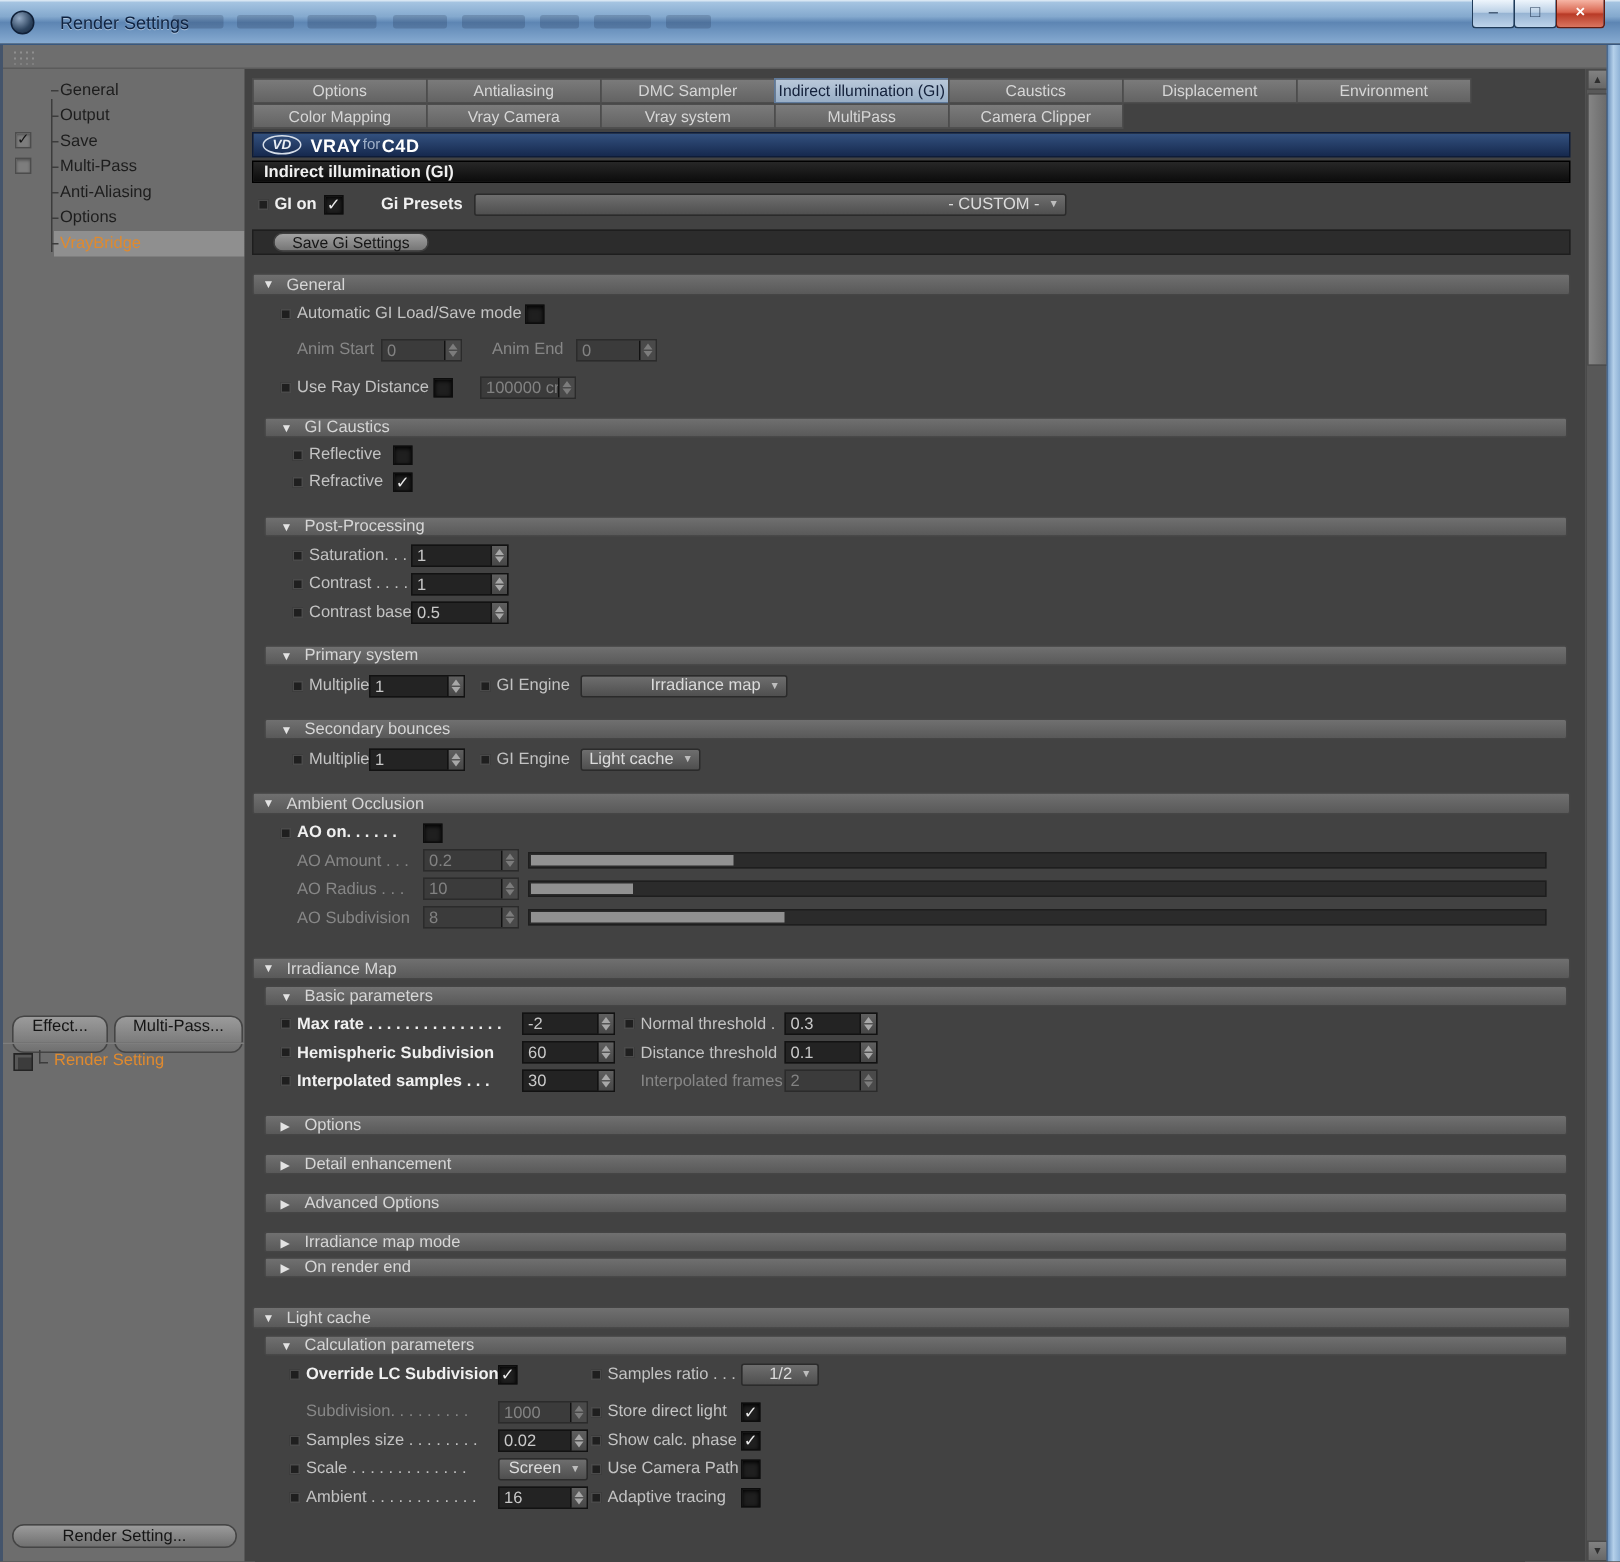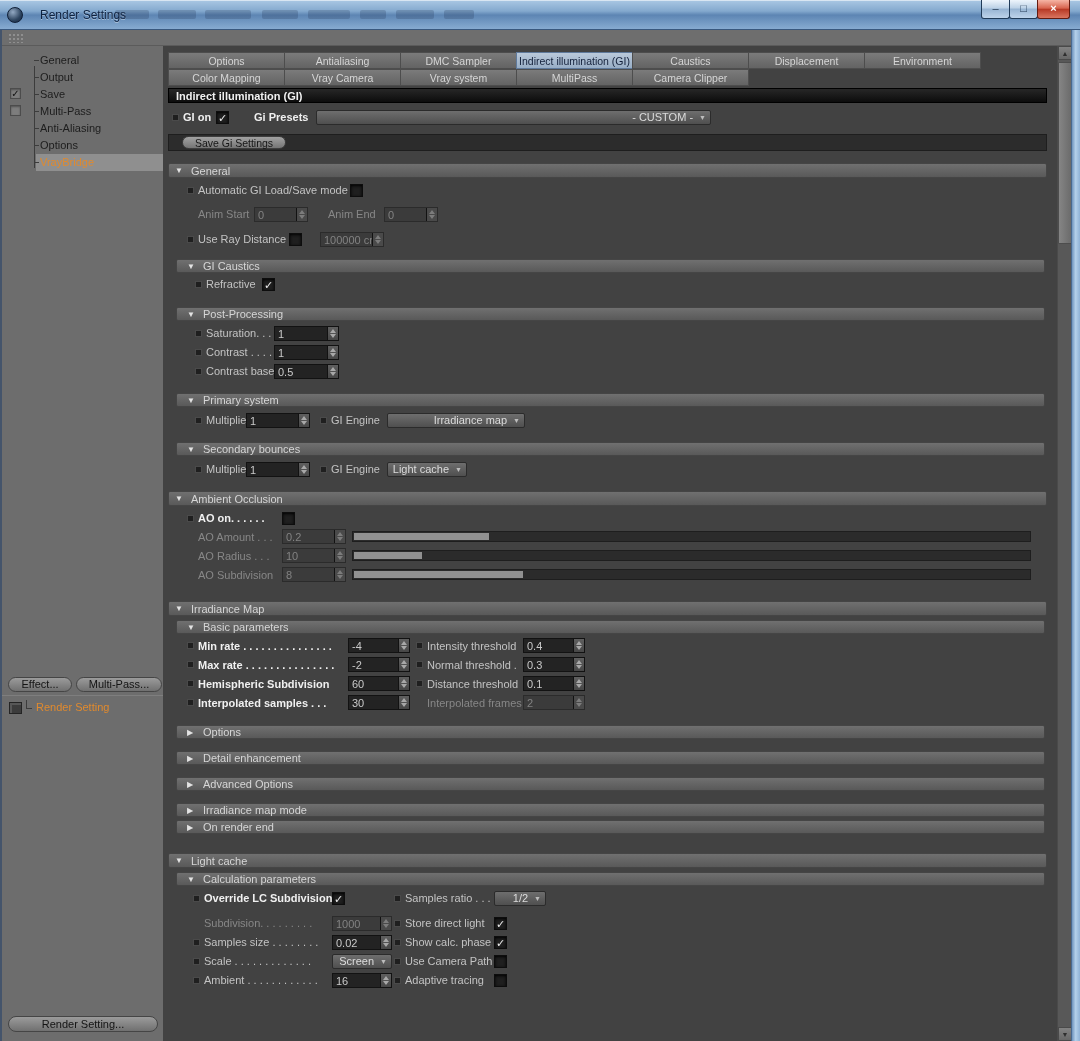--- a/index.html
+++ b/index.html
@@ -33,21 +33,21 @@
 
   
   .side{position:absolute;left:0;top:46px;width:163px;height:995px;background:#6d6d6d;}
   .tree{position:absolute;left:0;top:6px;width:163px;}
   .tline{position:absolute;left:34px;top:14px;width:1px;height:102px;background:#3c3c3c;}
   .titem{position:relative;height:17px;line-height:17px;padding-left:40px;color:#1d1d1d;white-space:nowrap;}
   .titem::before{content:"";position:absolute;left:34px;top:8px;width:5px;height:1px;background:#3c3c3c;}
   .titem.sel{background:linear-gradient(90deg,transparent 36px,#8f8f8f 36px);color:#e08a2e;}
   .gcb{position:absolute;left:10px;width:11px;height:11px;background:#7d7d7d;border:1px solid #4c4c4c;
     box-shadow:inset 0 1px 2px rgba(0,0,0,.35);color:#111;font-size:10px;line-height:10px;text-align:center;}
-  .sbtn{position:absolute;height:15px;border-radius:8px;background:linear-gradient(#9b9b9b,#707070);
+  .sbtn{position:absolute;height:25px;border-radius:8px;background:linear-gradient(#9b9b9b,#707070);
     border:1px solid #454545;color:#141414;text-align:center;line-height:13px;font-size:11px;white-space:nowrap;overflow:hidden;}
   .sep{position:absolute;left:0;top:649px;width:163px;height:1px;background:#585858;border-bottom:1px solid #7e7e7e;}
   .rsitem{position:absolute;left:0;top:654px;width:151px;height:17px;}
   .rsicon{position:absolute;left:9px;top:2px;width:13px;height:12px;background:#3c3c3c;border:1px solid #242424;
     box-shadow:inset 2px 2px 0 #575757;}
   .rself{position:absolute;left:26px;top:0;width:6px;height:9px;border-left:1px solid #3c3c3c;border-bottom:1px solid #3c3c3c;}
   .rstext{position:absolute;left:36px;top:1px;color:#e08a2e;}
 
   
   .main{position:absolute;left:163px;top:46px;width:894px;height:995px;background:#424242;overflow:hidden;}
@@ -182,20 +182,26 @@
     <div class="tab">Environment</div>
   </div>
   <div class="tabs">
     <div class="tab">Color Mapping</div>
     <div class="tab">Vray Camera</div>
     <div class="tab">Vray system</div>
     <div class="tab">MultiPass</div>
     <div class="tab">Camera Clipper</div>
   </div>
 
+  <div class="banner">
+    <span class="blogo">VD</span>
+    <span class="bv">VRAY</span>
+    <span class="bf">for</span>
+    <span class="bc">C4D</span>
+  </div>
 
   <div class="dhdr">Indirect illumination (GI)</div>
 
   <div class="row mt5 h18" style="padding-left:4px">
     <i class="mini"></i>
     <span class="lbb" style="width:33px">GI on</span>
     <span class="cb">✓</span>
     <span class="lbb" style="margin-left:25px;width:58px">Gi Presets</span>
     <span class="dd" style="width:395px;margin-left:4px">
       <b class="ddv">- CUSTOM -</b>
@@ -238,20 +244,25 @@
         <i class="sbt"></i>
       </span>
   </div>
 
   <div class="shdr sub mt12">
     <i class="tri">▼</i>
     <span>GI Caustics</span>
   </div>
   <div class="row mt4 h14" style="padding-left:27px">
     <i class="mini"></i>
+    <span class="lb" style="width:56px">Reflective</span>
+    <span class="cb"></span>
+  </div>
+  <div class="row mt4 h14" style="padding-left:27px">
+    <i class="mini"></i>
     <span class="lb" style="width:56px">Refractive</span>
     <span class="cb">✓</span>
   </div>
 
   <div class="shdr sub mt16">
     <i class="tri">▼</i>
     <span>Post-Processing</span>
   </div>
   <div class="row mt4" style="padding-left:27px">
     <i class="mini"></i>
@@ -359,38 +370,20 @@
       </span>
   </div>
 
   <div class="shdr mt19">
     <i class="tri">▼</i>
     <span>Irradiance Map</span>
   </div>
   <div class="shdr sub mt4">
     <i class="tri">▼</i>
     <span>Basic parameters</span>
-  </div>
-  <div class="row mt4 h15" style="padding-left:19px">
-    <span class="cl" style="width:223px">
-      <i class="mini"></i>
-      <span class="lbb" style="width:150px">Min rate . . . . . . . . . . . . . . .</span>
-      <span class="spin" style="width:62px">
-          <b class="sv">-4</b>
-          <i class="sbt"></i>
-        </span>
-    </span>
-    <span class="cl" style="margin-left:6px">
-      <i class="mini"></i>
-      <span class="lb" style="width:96px">Intensity threshold</span>
-      <span class="spin" style="width:62px">
-          <b class="sv">0.4</b>
-          <i class="sbt"></i>
-        </span>
-    </span>
   </div>
   <div class="row mt4 h15" style="padding-left:19px">
     <span class="cl" style="width:223px">
       <i class="mini"></i>
       <span class="lbb" style="width:150px">Max rate . . . . . . . . . . . . . . .</span>
       <span class="spin" style="width:62px">
           <b class="sv">-2</b>
           <i class="sbt"></i>
         </span>
     </span>

